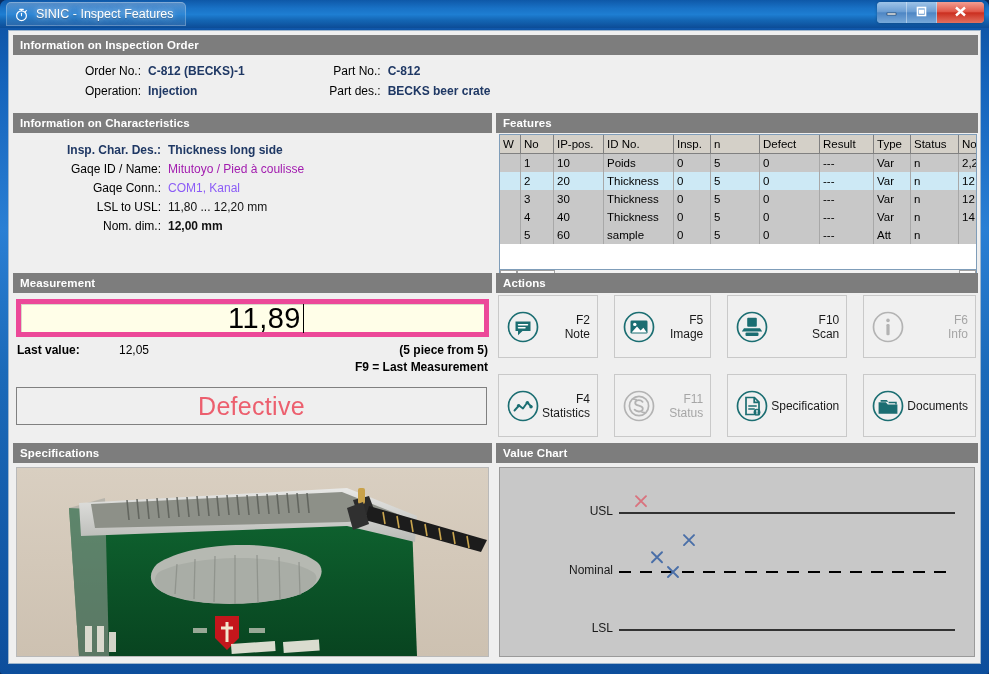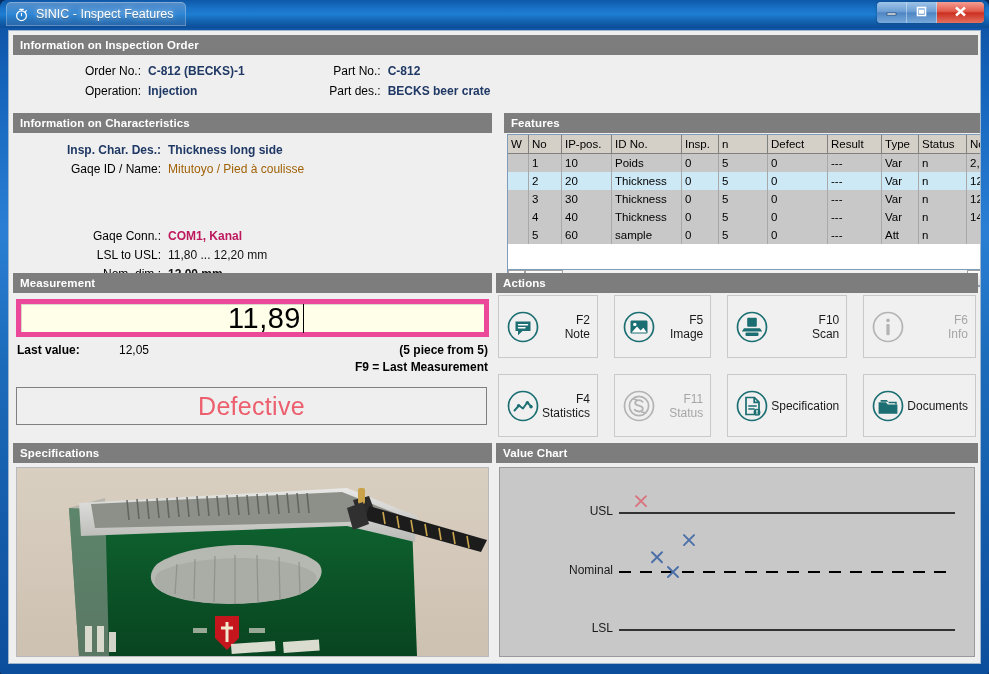--- a/index.html
+++ b/index.html
@@ -124,21 +124,21 @@
   .order-col .kv-label { width: 128px; margin-right: 7px; }
   .order-col.right { margin-left: 60px; }
   .order-col.right .kv-label { width: 76px; }
 
   
   #p-char { left: 4px; top: 82px; width: 479px; height: 156px; }
   .char-rows { padding: 9px 0 0 0; display:flex; flex-direction:column; gap:2px; }
   .char-rows .kv-label { width: 148px; margin-right: 7px; }
 
   
-  #p-feat { left: 487px; top: 82px; width: 482px; height: 156px; margin-left: 8px; }
+  #p-feat { left: 487px; top: 82px; width: 482px; height: 156px; }
   .feat-frame {
     margin: 0;
     border: 1px solid #7f9db9;
     background: #ffffff;
     height: 136px;
     box-sizing: border-box;
     overflow: hidden;
     position: relative;
   }
   table.feat {
@@ -397,25 +397,25 @@
 
     <div class="panel" id="p-char">
       <div class="grp-head">Information on Characteristics</div>
       <div class="grp-body char-rows" id="char-rows">
           <div class="kv-row">
             <span class="kv-label strong">Insp. Char. Des.:</span>
             <span class="kv-value">Thickness long side</span>
           </div>
           <div class="kv-row">
             <span class="kv-label">Gaqe ID / Name:</span>
-            <span class="kv-value" style="color: #a16207; font-weight: normal;">Mitutoyo / Pied à coulisse</span>
+            <span class="kv-value" style="color: #a21caf; font-weight: normal;">Mitutoyo / Pied à coulisse</span>
           </div>
           <div class="kv-row">
             <span class="kv-label">Gaqe Conn.:</span>
-            <span class="kv-value" style="color: #be185d; font-weight: bold; margin-top: 48px;">COM1, Kanal</span>
+            <span class="kv-value" style="color: #8b5cf6; font-weight: normal;">COM1, Kanal</span>
           </div>
           <div class="kv-row">
             <span class="kv-label">LSL to USL:</span>
             <span class="kv-value" style="color: rgb(17, 17, 17); font-weight: normal;">11,80 ... 12,20 mm</span>
           </div>
           <div class="kv-row">
             <span class="kv-label">Nom. dim.:</span>
             <span class="kv-value" style="color: rgb(17, 17, 17); font-weight: bold;">12,00 mm</span>
           </div>
         </div>

